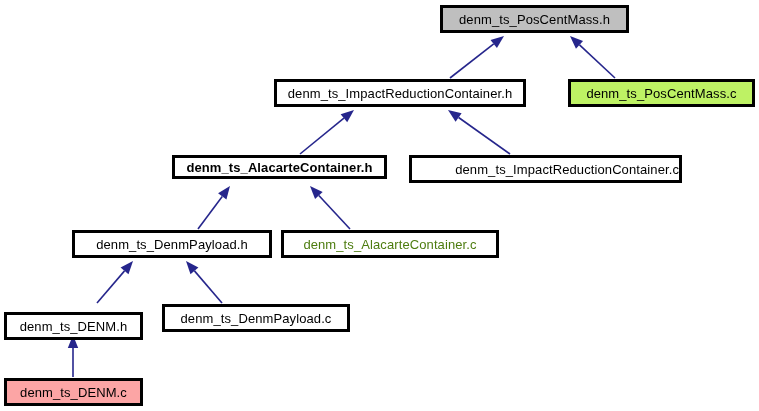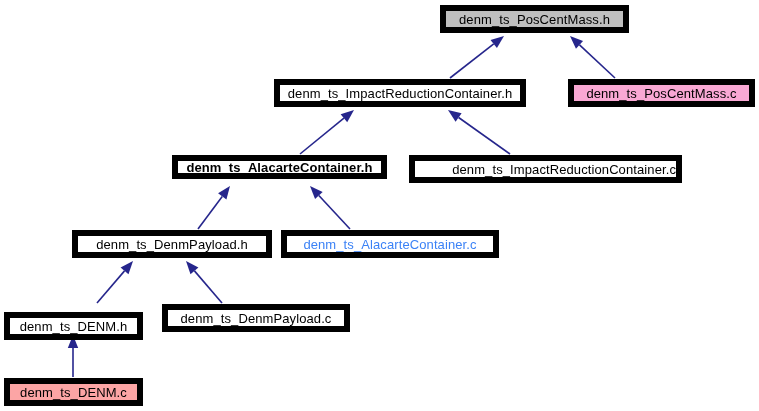--- a/index.html
+++ b/index.html
@@ -19,21 +19,21 @@
     position: absolute;
     left: 0;
     top: 0;
     width: 759px;
     height: 411px;
     pointer-events: none;
   }
   .graph-node {
     position: absolute;
     box-sizing: border-box;
-    border: 6px solid #0369a1;
+    border: 3px solid #0369a1;
     background: #ffffff;
     display: flex;
     align-items: center;
     justify-content: center;
     white-space: nowrap;
     z-index: 2;
   }
   .graph-node.highlight {
     background: #bfbfbf;
   }
@@ -89,34 +89,34 @@
       </g>
     </svg>
 
   <div id="node-layer">
       <div class="graph-node highlight" style="left: 440px; top: 5px; width: 189px; height: 28px; border-color: rgb(0, 0, 0); background: rgb(191, 191, 191);">
         <span class="node-label" style="color: rgb(0, 0, 0);">denm_ts_PosCentMass.h</span>
       </div>
       <div class="graph-node" style="left: 274px; top: 79px; width: 252px; height: 28px; border-color: rgb(0, 0, 0); background: rgb(255, 255, 255);">
         <span class="node-label" style="color: rgb(0, 0, 0);">denm_ts_ImpactReductionContainer.h</span>
       </div>
-      <div class="graph-node" style="left: 568px; top: 79px; width: 187px; height: 28px; border-color: rgb(0, 0, 0); background: #f9a8d4;">
+      <div class="graph-node" style="left: 568px; top: 79px; width: 187px; height: 28px; border-color: rgb(0, 0, 0); background: #bef264;">
         <span class="node-label" style="color: rgb(0, 0, 0);">denm_ts_PosCentMass.c</span>
       </div>
       <div class="graph-node" style="left: 172px; top: 155px; width: 215px; height: 24px; border-color: rgb(0, 0, 0); background: rgb(255, 255, 255); font-weight: bold;">
         <span class="node-label" style="color: rgb(0, 0, 0);">denm_ts_AlacarteContainer.h</span>
       </div>
       <div class="graph-node" style="left: 409px; top: 155px; width: 273px; height: 28px; border-color: rgb(0, 0, 0); background: rgb(255, 255, 255); justify-content: flex-end;">
         <span class="node-label" style="color: rgb(0, 0, 0);">denm_ts_ImpactReductionContainer.c</span>
       </div>
       <div class="graph-node" style="left: 72px; top: 230px; width: 200px; height: 28px; border-color: rgb(0, 0, 0); background: rgb(255, 255, 255);">
         <span class="node-label" style="color: rgb(0, 0, 0);">denm_ts_DenmPayload.h</span>
       </div>
       <div class="graph-node" style="left: 281px; top: 230px; width: 218px; height: 28px; border-color: rgb(0, 0, 0); background: rgb(255, 255, 255);">
-        <span class="node-label" style="color: #3b82f6;">denm_ts_AlacarteContainer.c</span>
+        <span class="node-label" style="color: #4d7c0f;">denm_ts_AlacarteContainer.c</span>
       </div>
       <div class="graph-node" style="left: 4px; top: 304px; width: 139px; height: 28px; border-color: rgb(0, 0, 0); background: rgb(255, 255, 255); margin-top: 8px;">
         <span class="node-label" style="color: rgb(0, 0, 0);">denm_ts_DENM.h</span>
       </div>
       <div class="graph-node" style="left: 162px; top: 304px; width: 188px; height: 28px; border-color: rgb(0, 0, 0); background: rgb(255, 255, 255); align-items: center;">
         <span class="node-label" style="color: rgb(0, 0, 0);">denm_ts_DenmPayload.c</span>
       </div>
       <div class="graph-node" style="left: 4px; top: 378px; width: 139px; height: 28px; border-color: rgb(0, 0, 0); background: #fca5a5;">
         <span class="node-label" style="color: rgb(0, 0, 0);">denm_ts_DENM.c</span>
       </div>

